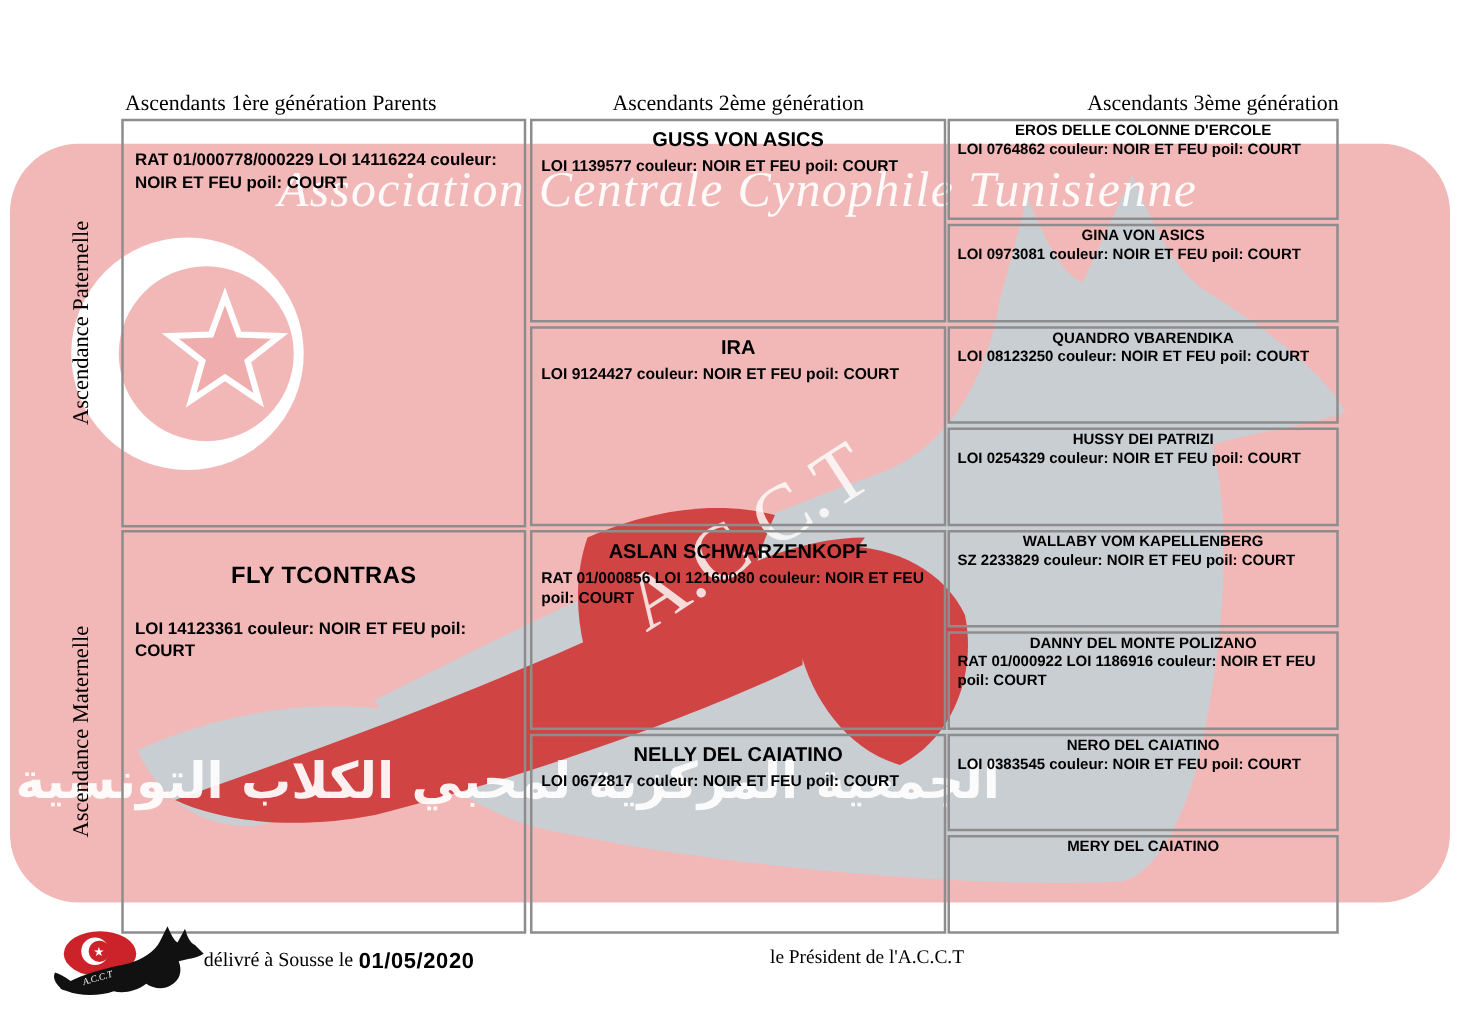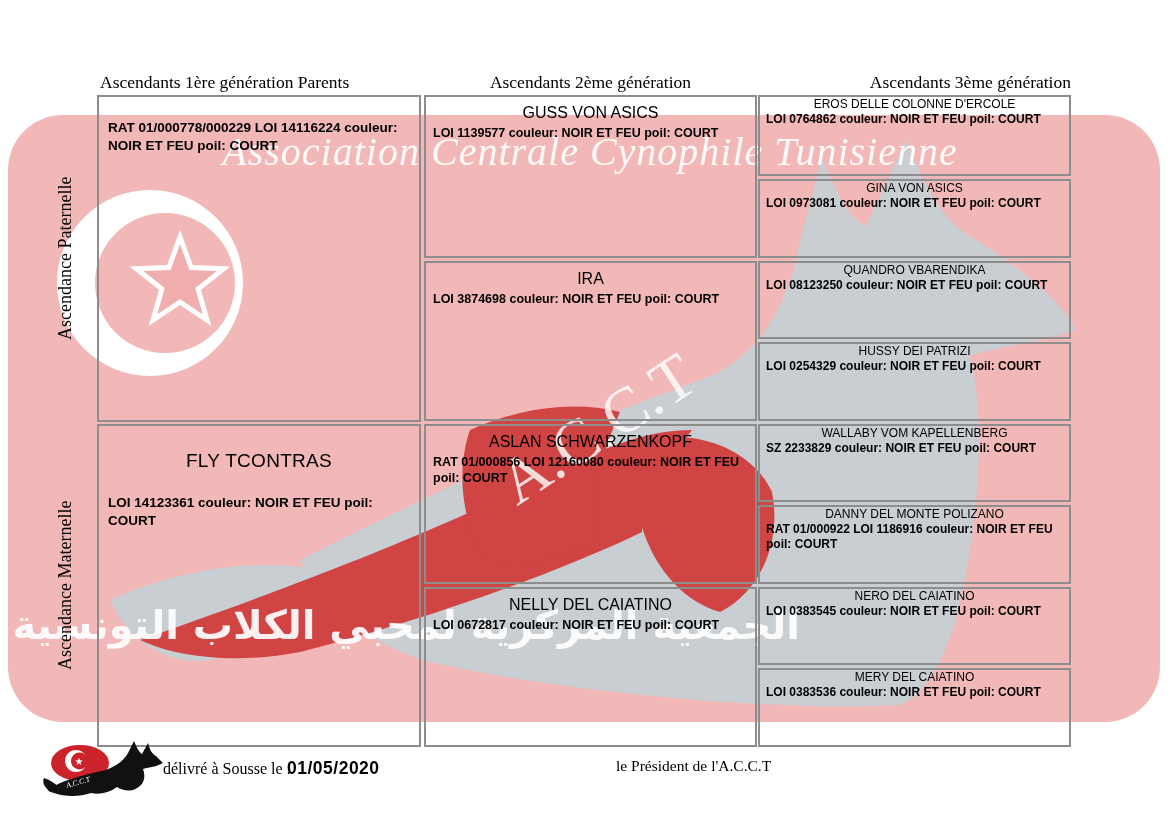--- a/index.html
+++ b/index.html
@@ -37,21 +37,21 @@
   .g2-2{top:424px;height:160px}
   .g2-3{top:587px;height:160px}
   .g3-0{top:95px;height:81px}
   .g3-1{top:179px;height:79px}
   .g3-2{top:261px;height:78px}
   .g3-3{top:342px;height:79px}
   .g3-4{top:424px;height:78px}
   .g3-5{top:505px;height:79px}
   .g3-6{top:587px;height:78px}
   .g3-7{top:668px;height:79px}
-  .name{font-weight:normal;text-align:center}
+  .name{font-weight:bold;text-align:center}
   .details{font-weight:bold;text-align:left}
   .c1 .name{margin-top:24px;font-size:19px;letter-spacing:.3px}
   .c1 .details{margin:22px 9px 0;font-size:13.5px;line-height:1.3}
   .c2 .name{margin-top:7px;font-size:16px}
   .c2 .details{margin:4px 7px 0;font-size:12.5px;line-height:1.25}
   .c3 .name{margin-top:0;font-size:12px}
   .c3 .details{margin:1px 6px 0;font-size:12px;line-height:1.25}
 
   
   .footer-label{position:absolute;font-family:"Liberation Serif",serif;z-index:3;white-space:nowrap}
@@ -131,21 +131,21 @@
     <div class="name">FLY TCONTRAS</div>
     <div class="details">LOI 14123361 couleur: NOIR ET FEU poil: COURT</div>
   </div>
 
   <div class="cell c2 g2-0">
     <div class="name">GUSS VON ASICS</div>
     <div class="details">LOI 1139577 couleur: NOIR ET FEU poil: COURT</div>
   </div>
   <div class="cell c2 g2-1">
     <div class="name">IRA</div>
-    <div class="details">LOI 3874698 couleur: NOIR ET FEU poil: COURT</div>
+    <div class="details">LOI 9124427 couleur: NOIR ET FEU poil: COURT</div>
   </div>
   <div class="cell c2 g2-2">
     <div class="name">ASLAN SCHWARZENKOPF</div>
     <div class="details">RAT 01/000856 LOI 12160080 couleur: NOIR ET FEU poil: COURT</div>
   </div>
   <div class="cell c2 g2-3">
     <div class="name">NELLY DEL CAIATINO</div>
     <div class="details">LOI 0672817 couleur: NOIR ET FEU poil: COURT</div>
   </div>
 
@@ -172,21 +172,20 @@
   <div class="cell c3 g3-5">
     <div class="name">DANNY DEL MONTE POLIZANO</div>
     <div class="details">RAT 01/000922 LOI 1186916 couleur: NOIR ET FEU poil: COURT</div>
   </div>
   <div class="cell c3 g3-6">
     <div class="name">NERO DEL CAIATINO</div>
     <div class="details">LOI 0383545 couleur: NOIR ET FEU poil: COURT</div>
   </div>
   <div class="cell c3 g3-7">
     <div class="name">MERY DEL CAIATINO</div>
-    <div class="details">LOI 0383536 couleur: NOIR ET FEU poil: COURT</div>
   </div>
 
   <svg class="logo" width="124" height="66" viewBox="0 0 124 66">
     <ellipse cx="38" cy="27" rx="29" ry="18" fill="#cc2229"></ellipse>
     <g>
       <circle cx="34" cy="25" r="11" fill="#ffffff"></circle>
       <circle cx="37.5" cy="25" r="8.5" fill="#cc2229"></circle>
       <text x="37" y="29" font-size="10" fill="#ffffff" text-anchor="middle">★</text>
     </g>
     <g>

